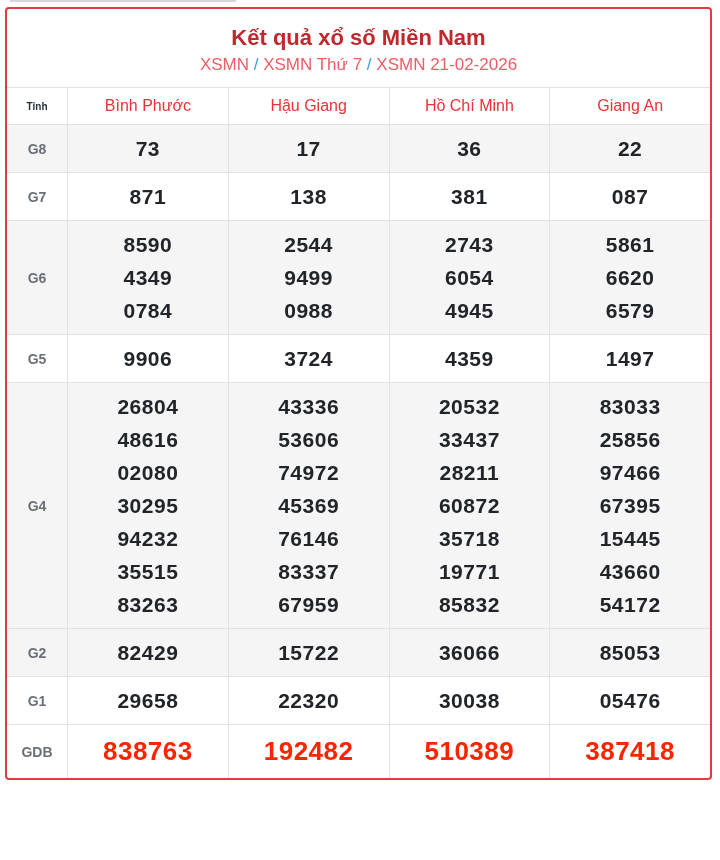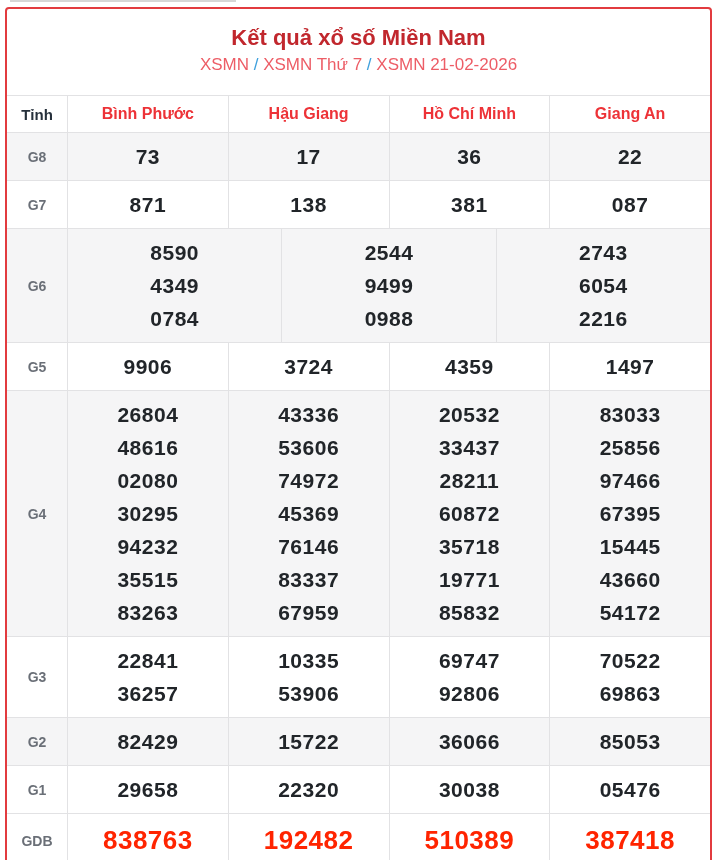--- a/index.html
+++ b/index.html
@@ -22,40 +22,40 @@
     position:absolute;top:7px;left:5px;width:707px;
     background:#fff;border:2px solid var(--border-red);
     border-radius:4px;overflow:hidden;
   }
   .card-head{padding:10px 0 0 0;}
   .page-title{
     margin:6px 0 4px 0;text-align:center;
     color:var(--title-red);font-size:22px;font-weight:bold;
   }
   .breadcrumb{
-    text-align:center;font-size:17px;margin:2px 0 20px 0;
+    text-align:center;font-size:17px;margin:2px 0 12px 0;
   }
   .bc-link{color:var(--link-red);text-decoration:none;cursor:pointer;}
   .bc-sep{color:var(--sep-blue);}
   .result-table{border-top:1px solid var(--cell-border);}
   .trow{display:flex;border-top:1px solid var(--cell-border);}
   .trow:first-child{border-top:none;}
   .cell{
     flex:1;display:flex;flex-direction:column;justify-content:center;
     align-items:center;text-align:center;
     border-left:1px solid var(--cell-border);padding:7px 0;
   }
   .cell:first-child{border-left:none;}
   .label-cell{
     flex:0 0 60px;color:var(--label-gray);font-size:14px;font-weight:bold;
   }
   .header-row .cell{padding:9px 0;}
-  .corner-cell{color:var(--corner-dark);font-size:15px;font-weight:bold;}
+  .corner-cell{color:var(--corner-dark);font-size:10px;font-weight:bold;}
   .col-header{
-    color:var(--header-red);font-size:16px;font-weight:bold;cursor:pointer;
+    color:var(--header-red);font-size:16px;font-weight:normal;cursor:pointer;
   }
   .num{
     font-size:21px;font-weight:bold;color:var(--num-dark);
     line-height:33px;letter-spacing:.5px;
   }
   .shaded{background:var(--stripe);}
   .gdb-row .cell{padding:8px 0;}
   .gdb-row .num{
     color:var(--jackpot-red);font-size:26px;line-height:37px;
   }
@@ -119,21 +119,26 @@
           <div class="num">0784</div>
         </div>
         <div class="cell num-cell">
           <div class="num">2544</div>
           <div class="num">9499</div>
           <div class="num">0988</div>
         </div>
         <div class="cell num-cell">
           <div class="num">2743</div>
           <div class="num">6054</div>
-          <div class="num">2216</div>
+          <div class="num">4945</div>
+        </div>
+        <div class="cell num-cell">
+          <div class="num">5861</div>
+          <div class="num">6620</div>
+          <div class="num">6579</div>
         </div>
       </div>
       <div class="trow">
         <div class="cell label-cell">G5</div>
         <div class="cell num-cell">
           <div class="num">9906</div>
         </div>
         <div class="cell num-cell">
           <div class="num">3724</div>
         </div>
@@ -176,39 +181,20 @@
         <div class="cell num-cell">
           <div class="num">83033</div>
           <div class="num">25856</div>
           <div class="num">97466</div>
           <div class="num">67395</div>
           <div class="num">15445</div>
           <div class="num">43660</div>
           <div class="num">54172</div>
         </div>
       </div>
-      <div class="trow">
-        <div class="cell label-cell">G3</div>
-        <div class="cell num-cell">
-          <div class="num">22841</div>
-          <div class="num">36257</div>
-        </div>
-        <div class="cell num-cell">
-          <div class="num">10335</div>
-          <div class="num">53906</div>
-        </div>
-        <div class="cell num-cell">
-          <div class="num">69747</div>
-          <div class="num">92806</div>
-        </div>
-        <div class="cell num-cell">
-          <div class="num">70522</div>
-          <div class="num">69863</div>
-        </div>
-      </div>
       <div class="trow shaded">
         <div class="cell label-cell">G2</div>
         <div class="cell num-cell">
           <div class="num">82429</div>
         </div>
         <div class="cell num-cell">
           <div class="num">15722</div>
         </div>
         <div class="cell num-cell">
           <div class="num">36066</div>

